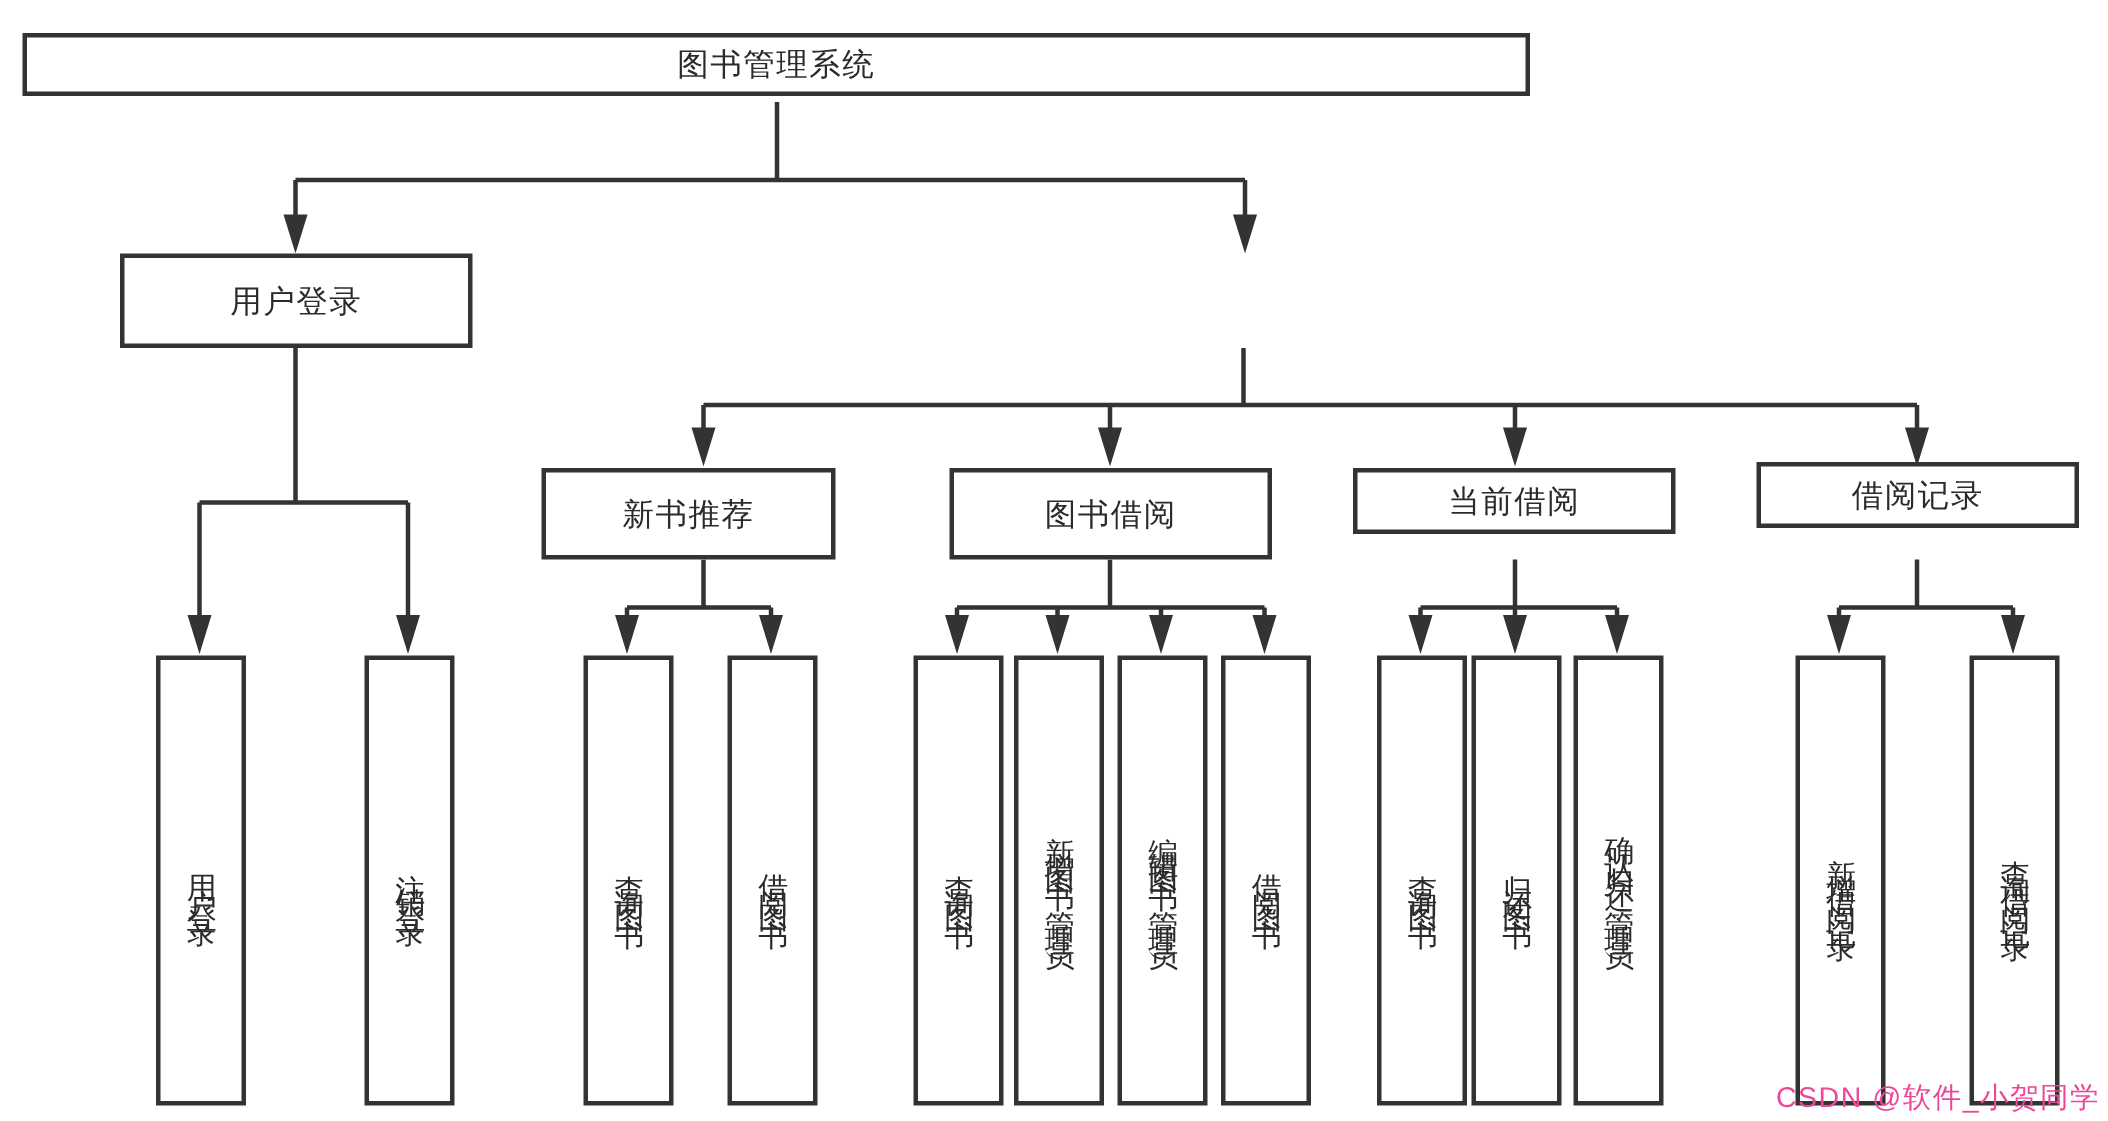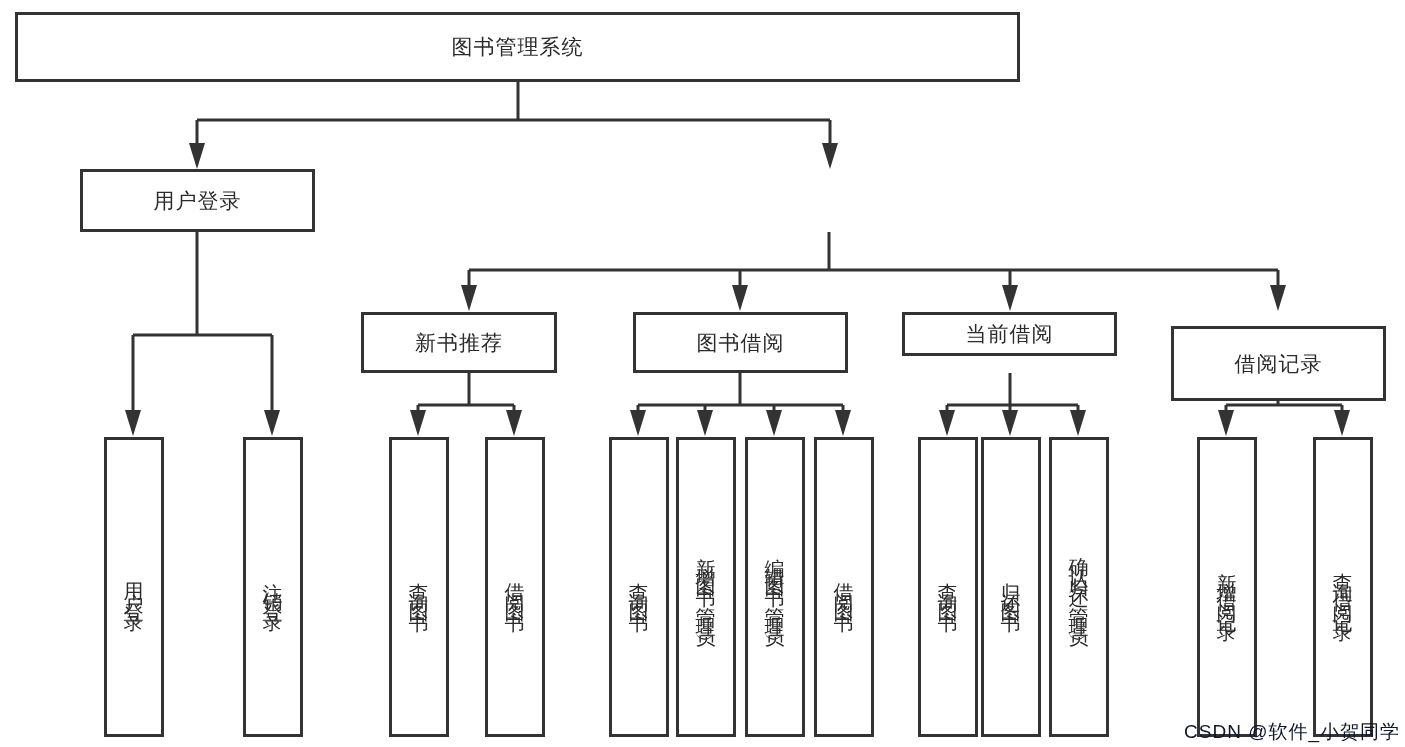--- a/index.html
+++ b/index.html
@@ -39,21 +39,21 @@
     font-size: 20px;
     letter-spacing: 10px;
     line-height: 1;
     white-space: nowrap;
   }
   .watermark {
     position: absolute;
     right: 5px;
     bottom: 2px;
     font-size: 19px;
-    color: #0f172a;
+    color: #ec4899;
     letter-spacing: 1px;
     z-index: 10;
     white-space: nowrap;
   }
 </style>
 </head>
 <body>
 
 <div class="canvas">
 
@@ -105,38 +105,38 @@
       <path d="M1010,405 V418" stroke="#333333" stroke-width="3" fill="none"></path>
       <polygon points="1002,410 1018,410 1010,436" fill="#333333"></polygon>
       <path d="M1078,405 V418" stroke="#333333" stroke-width="3" fill="none"></path>
       <polygon points="1070,410 1086,410 1078,436" fill="#333333"></polygon>
       <path d="M1226,405 V418" stroke="#333333" stroke-width="3" fill="none"></path>
       <polygon points="1218,410 1234,410 1226,436" fill="#333333"></polygon>
       <path d="M1342,405 V418" stroke="#333333" stroke-width="3" fill="none"></path>
       <polygon points="1334,410 1350,410 1342,436" fill="#333333"></polygon>
     </svg>
 
-  <div class="node h" style="left:15px;top:12px;width:1005px;height:70px">
+  <div class="node h" style="left:15px;top:22px;width:1005px;height:42px">
     <span>图书管理系统</span>
   </div>
 
   <div class="node h" style="left:80px;top:169px;width:235px;height:63px">
     <span>用户登录</span>
   </div>
 
   <div class="node h" style="left:361px;top:312px;width:196px;height:61px">
     <span>新书推荐</span>
   </div>
   <div class="node h" style="left:633px;top:312px;width:215px;height:61px">
     <span>图书借阅</span>
   </div>
   <div class="node h" style="left:902px;top:312px;width:215px;height:44px">
     <span>当前借阅</span>
   </div>
-  <div class="node h" style="left:1171px;top:326px;width:215px;height:75px">
+  <div class="node h" style="left:1171px;top:308px;width:215px;height:44px">
     <span>借阅记录</span>
   </div>
 
   <div class="node leaf" style="left:104px;top:437px;width:60px;height:300px">
     <span>用户登录</span>
   </div>
   <div class="node leaf" style="left:243px;top:437px;width:60px;height:300px">
     <span>注销登录</span>
   </div>
 

